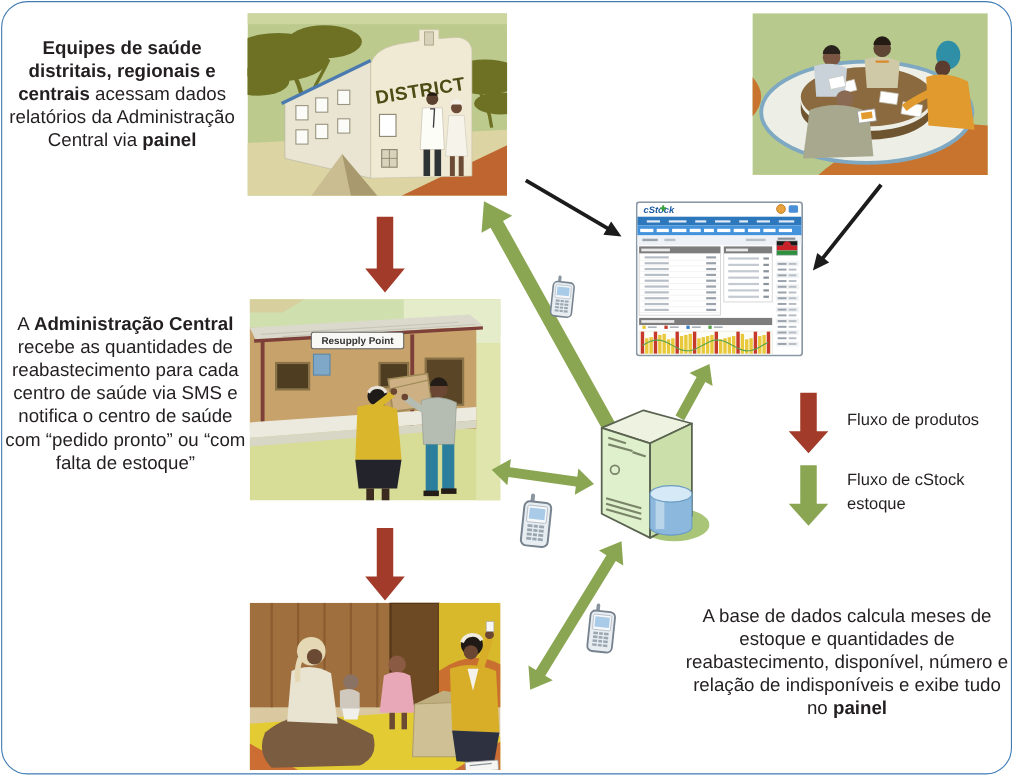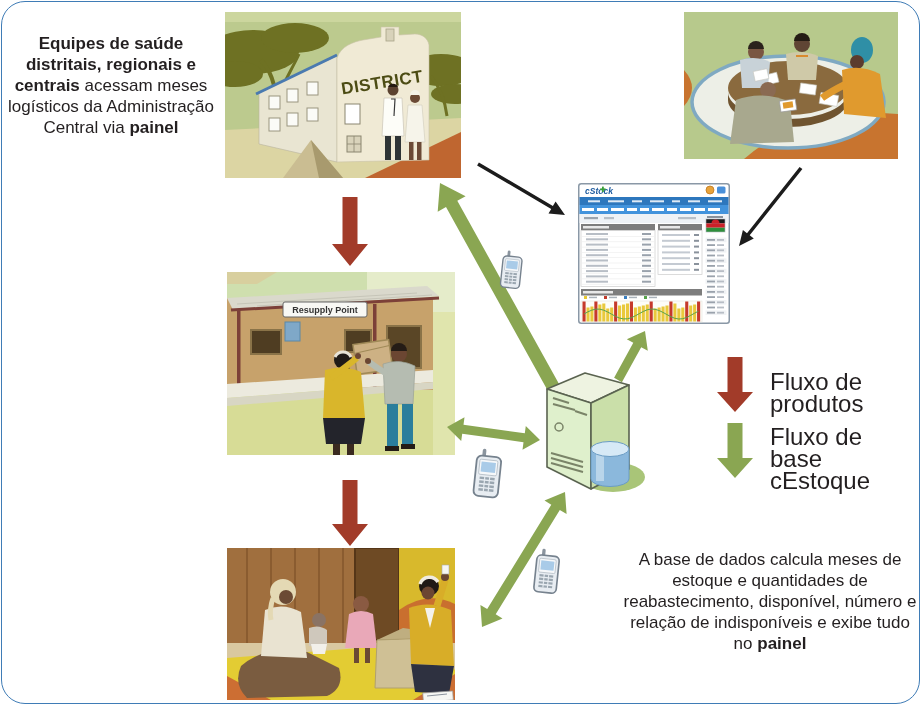--- a/index.html
+++ b/index.html
@@ -2,39 +2,40 @@
 <html lang="pt"><head>
 <meta charset="utf-8">
 <style>
   html,body{margin:0;padding:0;background:#fff;}
   .stage{position:relative;width:922px;height:706px;background:#fff;overflow:hidden;
          font-family:"Liberation Sans",sans-serif;color:#231f20;}
   .page-border{position:absolute;left:1px;top:1px;right:2px;bottom:2px;border:1.5px solid #3f7cb6;
          border-radius:24px;pointer-events:none;}
   .cap{position:absolute;text-align:center;font-size:17px;line-height:21px;color:#231f20;}
   .cap .b{font-weight:bold;}
-  .legend-label{position:absolute;font-size:24px;line-height:22px;color:#231f20;}
+  .legend-label{position:absolute;font-size:15px;line-height:22px;color:#231f20;}
   svg.illu{position:absolute;display:block;}
   #overlay{position:absolute;left:0;top:0;z-index:5;pointer-events:none;}
   #server-svg{z-index:6;}
   #dash-svg{z-index:2;}
 </style>
 </head>
 <body>
 
 <div class="stage">
   <div class="page-border" id="page-border" style="border-color: rgb(63, 124, 182);"></div>
 
-  <div class="cap" style="left:6px;top:33px;width:210px;"><span class="b">Equipes de saúde distritais, regionais e centrais</span><span> acessam meses logísticos da Administração Central via </span><span class="b">painel</span></div>
+  <div class="cap" style="left:6px;top:33px;width:210px;"><span class="b">Equipes de saúde distritais, regionais e centrais</span><span> acessam dados relatórios da Administração Central via </span><span class="b">painel</span></div>
+  <div class="cap" style="left:0px;top:284px;width:228px;"><span>A </span><span class="b">Administração Central</span><span> recebe as quantidades de reabastecimento para cada centro de saúde via SMS e notifica o centro de saúde com “pedido pronto” ou “com falta de estoque”</span></div>
   <div class="cap" style="left:620px;top:549px;width:300px;"><span>A base de dados calcula meses de estoque e quantidades de reabastecimento, disponível, número e relação de indisponíveis e exibe tudo no </span><span class="b">painel</span></div>
 
   <div class="legend-label" style="left:770px;top:371px;width:150px;">Fluxo de produtos</div>
   <div class="legend-label" style="left:770px;top:426px;width:140px;">
-    <span style="display:block;">Fluxo de base</span>
-    <span style="display:block;">cEstoque</span>
+    <span style="display:block;">Fluxo de cStock</span>
+    <span style="display:block;">estoque</span>
   </div>
 
   <svg class="illu" style="left:225px;top:12px;" width="236" height="166" viewBox="0 0 236 166">
     <rect width="236" height="166" fill="#bcca8e"></rect>
     <rect width="236" height="10" fill="#ccd69e"></rect>
     <path d="M0,118 L236,106 L236,166 L0,166 Z" fill="#dcd5a3"></path>
     <path d="M140,166 L236,120 L236,166 Z" fill="#bf6630"></path>
     <g fill="#6e7123">
       <ellipse cx="28" cy="40" rx="46" ry="22"></ellipse>
       <ellipse cx="70" cy="26" rx="34" ry="15"></ellipse>

